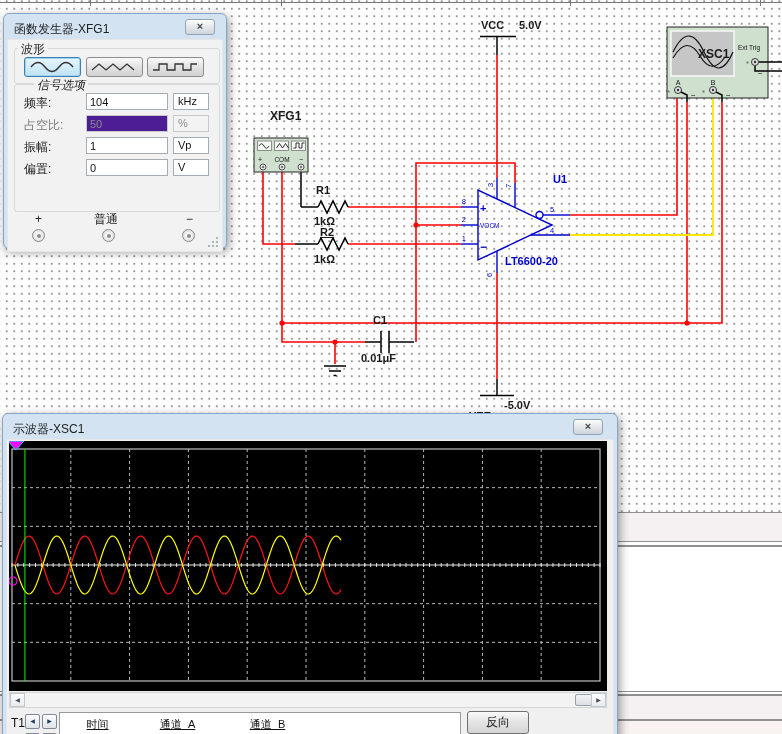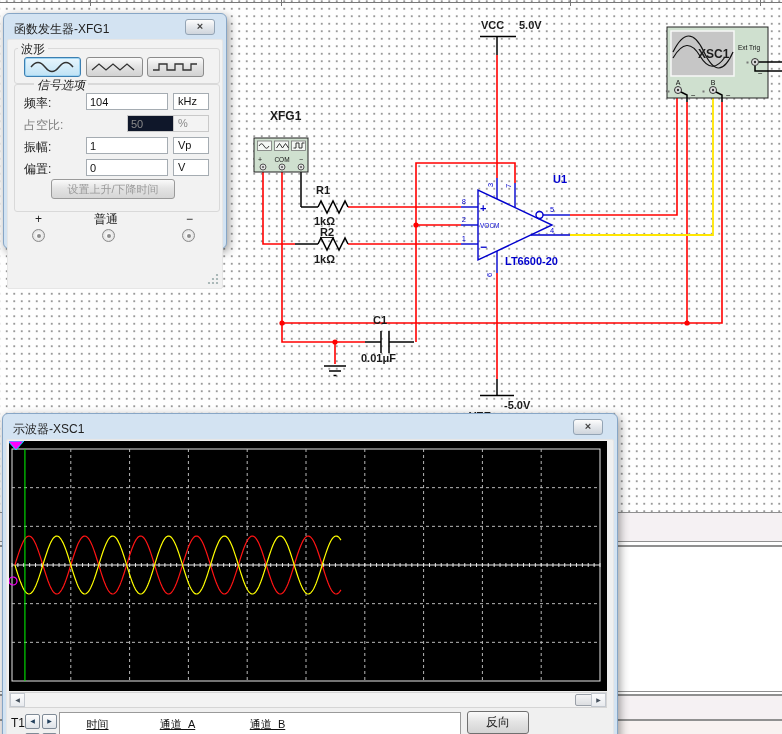--- a/index.html
+++ b/index.html
@@ -26,32 +26,32 @@
   .win{position:absolute;background:var(--glass);border:1px solid var(--glass-border);
        border-radius:6px;box-shadow:2px 3px 10px rgba(0,0,0,.40);padding:3px;box-sizing:border-box;}
   .titlebar{height:22px;position:relative;}
   .title{font-size:12px;color:#222;padding:4px 0 0 7px;}
   .closebtn{position:absolute;top:2px;right:8px;width:30px;height:16px;box-sizing:border-box;
     background:linear-gradient(#fdfdfd,#e6e9ed 45%,#cfd5dc);border:1px solid #93a4b5;border-radius:3px;
     text-align:center;line-height:13px;font-size:11px;color:#444;font-weight:bold;}
   .client{background:#f2f2f2;border-radius:2px;position:relative;border:1px solid #e6e6e6;box-sizing:border-box;}
   
   #fgen{left:3px;top:13px;width:224px;height:236px;z-index:3;}
-  #fgen .client{height:250px;}
+  #fgen .client{height:213px;}
   .grp{position:absolute;border:1px solid #d9d9d9;border-radius:3px;}
   .grplabel{position:absolute;font-size:12px;color:#222;background:#f2f2f2;padding:0 3px;white-space:nowrap;}
   .wavebtn{position:absolute;width:57px;height:20px;box-sizing:border-box;border:1px solid #8c8c8c;border-radius:3px;
     background:linear-gradient(#fbfbfb,#e3e3e3 48%,#d2d2d2);}
   .wavebtn.sel{border:1px solid var(--selected-wave-border);
     background:linear-gradient(#e8f6fe,#bfe2f5);box-shadow:inset 0 0 0 1px #9fd4f2;}
   .fldlabel{position:absolute;font-size:12px;color:#222;white-space:nowrap;}
   .fldlabel.dis{color:#7d7d7d;}
   .fldinput{position:absolute;width:82px;height:17px;box-sizing:border-box;border:1px solid #a5acb2;
     background:#fff;font-size:11px;padding:1px 3px;font-family:inherit;color:#111;}
-  .fldinput.dis{background:#0f172a;border-color:#c9c9c9;color:#8a8a8a;margin-left:41px;}
+  .fldinput.dis{background:#4c1d95;border-color:#c9c9c9;color:#8a8a8a;}
   .fldunit{position:absolute;width:36px;height:17px;box-sizing:border-box;border:1px solid #a5acb2;
     background:#fff;font-size:11px;padding:1px 4px;color:#111;}
   .fldunit.dis{background:#f3f3f3;border-color:#c9c9c9;color:#8a8a8a;}
   .risebtn{position:absolute;left:43px;top:139px;width:124px;height:20px;box-sizing:border-box;
     border:1px solid #9a9a9a;border-radius:3px;background:linear-gradient(#fafafa,#e3e3e3 48%,#d6d6d6);
     font-size:11px;color:#9a9a9a;text-align:center;line-height:18px;}
   .termlbl{position:absolute;font-size:12px;color:#222;}
   .termring{position:absolute;width:11px;height:11px;border:1px solid #8a8a8a;border-radius:50%;
     background:radial-gradient(#f8f8f8 25%,#d2d2d2);}
   .termring::after{content:"";position:absolute;left:3.5px;top:3.5px;width:4px;height:4px;border-radius:50%;background:#8d8d8d;}
@@ -279,21 +279,20 @@
       <div class="fldunit dis" style="left:165px;top:75px;">%</div>
 
       <div class="fldlabel" style="left:16px;top:99px;">振幅:</div>
       <input class="fldinput" style="left: 78px; top: 97px;" value="1">
       <div class="fldunit" style="left:165px;top:97px;">Vp</div>
 
       <div class="fldlabel" style="left:16px;top:121px;text-align:right;">偏置:</div>
       <input class="fldinput" style="left: 78px; top: 119px;" value="0">
       <div class="fldunit" style="left:165px;top:119px;">V</div>
 
-      <div class="risebtn">设置上升/下降时间</div>
 
       <div class="termlbl" style="left:27px;top:172px;">+</div>
       <div class="termlbl" style="left:86px;top:171px;">普通</div>
       <div class="termlbl" style="left:178px;top:172px;">−</div>
       <div class="termring" style="left:24px;top:189px;"></div>
       <div class="termring" style="left:94px;top:189px;"></div>
       <div class="termring" style="left:174px;top:189px;"></div>
       <svg style="position:absolute;right:3px;bottom:3px;" width="12" height="12">
         <circle cx="10" cy="10" r="1.1" fill="#9aa"></circle>
           <circle cx="6" cy="10" r="1.1" fill="#9aa"></circle>

